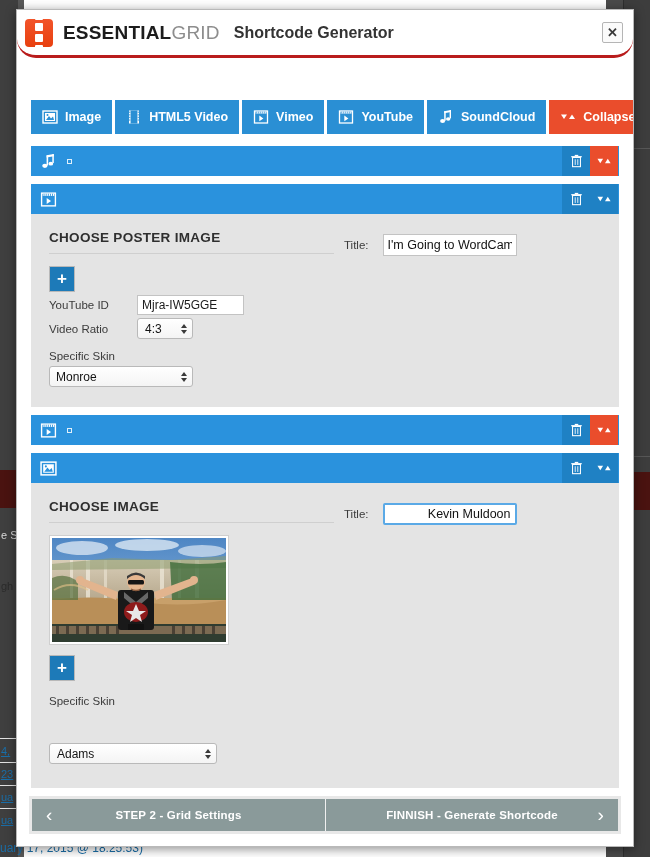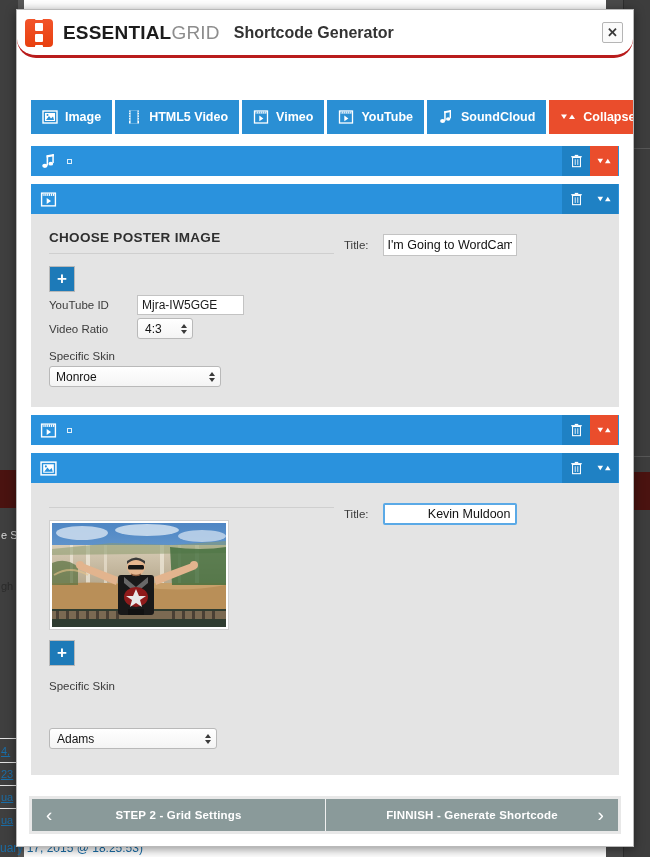--- a/index.html
+++ b/index.html
@@ -369,21 +369,21 @@
             <div class="sel" style="width:56px; margin-top:0;">
               <span>4:3</span>
               <span class="arrows">
                   <b class="up"></b>
                   <b class="dn"></b>
                 </span>
             </div>
           </div>
 
           <div class="stack-label">Specific Skin</div>
-          <div class="sel" style="width:172px;padding-left:6px;">
+          <div class="sel" style="width:144px;padding-left:6px;">
             <span>Monroe</span>
             <span class="arrows">
                 <b class="up"></b>
                 <b class="dn"></b>
               </span>
           </div>
         </div>
 
         <div class="panel-right">
           <div class="title-row">
@@ -447,20 +447,21 @@
         <div class="bar-btn toggle">
           <svg width="15" height="12" viewBox="0 0 16 12">
             <polygon points="0.5,3.5 6.5,3.5 3.5,8.5" fill="#fff"></polygon>
             <polygon points="8.5,8.5 14.5,8.5 11.5,3.5" fill="#fff"></polygon>
           </svg>
         </div>
       </div>
 
       <div class="item-panel" style="padding-bottom:26px;">
         <div class="panel-left">
+          <div class="sec-title">CHOOSE IMAGE</div>
           <div class="sec-rule"></div>
 
           <div class="thumb-wrap">
             <svg class="thumb" viewBox="0 0 174 104" preserveAspectRatio="none">
               <defs>
                 <linearGradient id="sky" x1="0" y1="0" x2="0" y2="1">
                   <stop offset="0%" stop-color="#4e86c4"></stop>
                     <stop offset="100%" stop-color="#9ec3e2"></stop>
                 </linearGradient>
                 <linearGradient id="fall" x1="0" y1="0" x2="0" y2="1">

